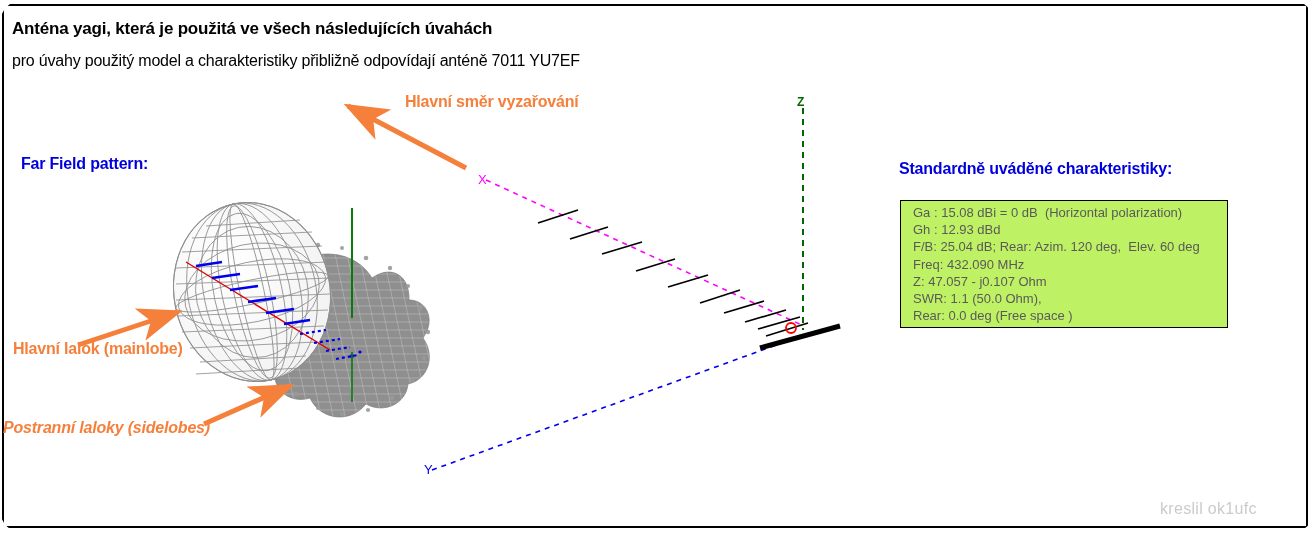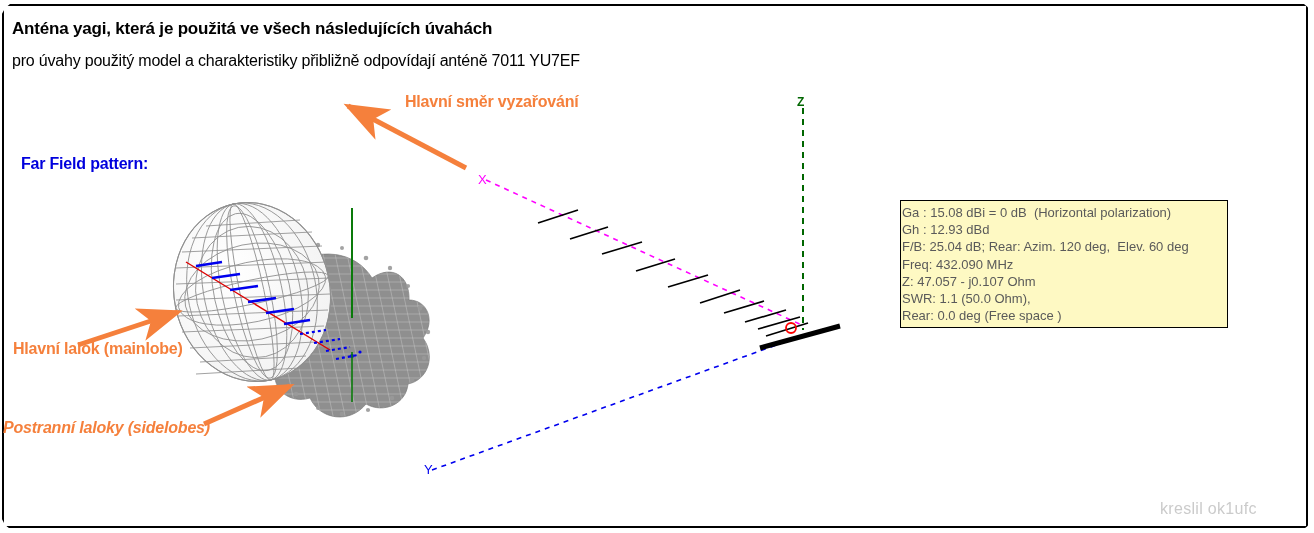--- a/index.html
+++ b/index.html
@@ -55,22 +55,22 @@
   #label-main-direction { left: 405px; top: 93px; }
   #label-mainlobe      { left: 5px;   top: 340px; margin-left: 8px; }
   #label-sidelobes     { left: 3px;   top: 419px; font-style: italic; }
 
   #specs-box {
     position: absolute;
     left: 900px; top: 200px;
     width: 328px; height: 128px;
     border: 1px solid #000000;
     box-sizing: border-box;
-    background: #fef9c3;
-    padding: 3px 0 0 1px;
+    background: #bef264;
+    padding: 3px 0 0 12px;
   }
   .spec-line {
     font-size: 13px;
     color: #5a5a5a;
     line-height: 17.2px;
     white-space: pre;
     font-family: "Liberation Sans", sans-serif;
   }
 
   #caption {
@@ -102,20 +102,21 @@
 
 <div id="page">
 
   <div id="frame"></div>
 
   <div class="txt" id="title-main">Anténa yagi, která je použitá ve všech následujících úvahách</div>
   <div class="txt" id="title-sub">pro úvahy použitý model a charakteristiky přibližně odpovídají anténě 7011 YU7EF</div>
 
   <div class="txt" id="far-field-label">Far Field pattern:</div>
 
+  <div class="txt" id="specs-title">Standardně uváděné charakteristiky:</div>
 
   <svg id="scene" viewBox="0 0 1314 533" xmlns="http://www.w3.org/2000/svg">
     <defs>
       <marker id="arrowOrange" markerWidth="10" markerHeight="10" refX="8" refY="3.4" orient="auto">
         <path d="M0,0 L9,3.4 L0,6.8 L2.3,3.4 Z" fill="#F5803C"></path>
       </marker>
       <radialGradient id="lobeFill" cx="38%" cy="35%" r="72%">
         <stop offset="0%" stop-color="#ffffff" stop-opacity="1"></stop>
         <stop offset="100%" stop-color="#f2f2f2" stop-opacity="1"></stop>
       </radialGradient>

